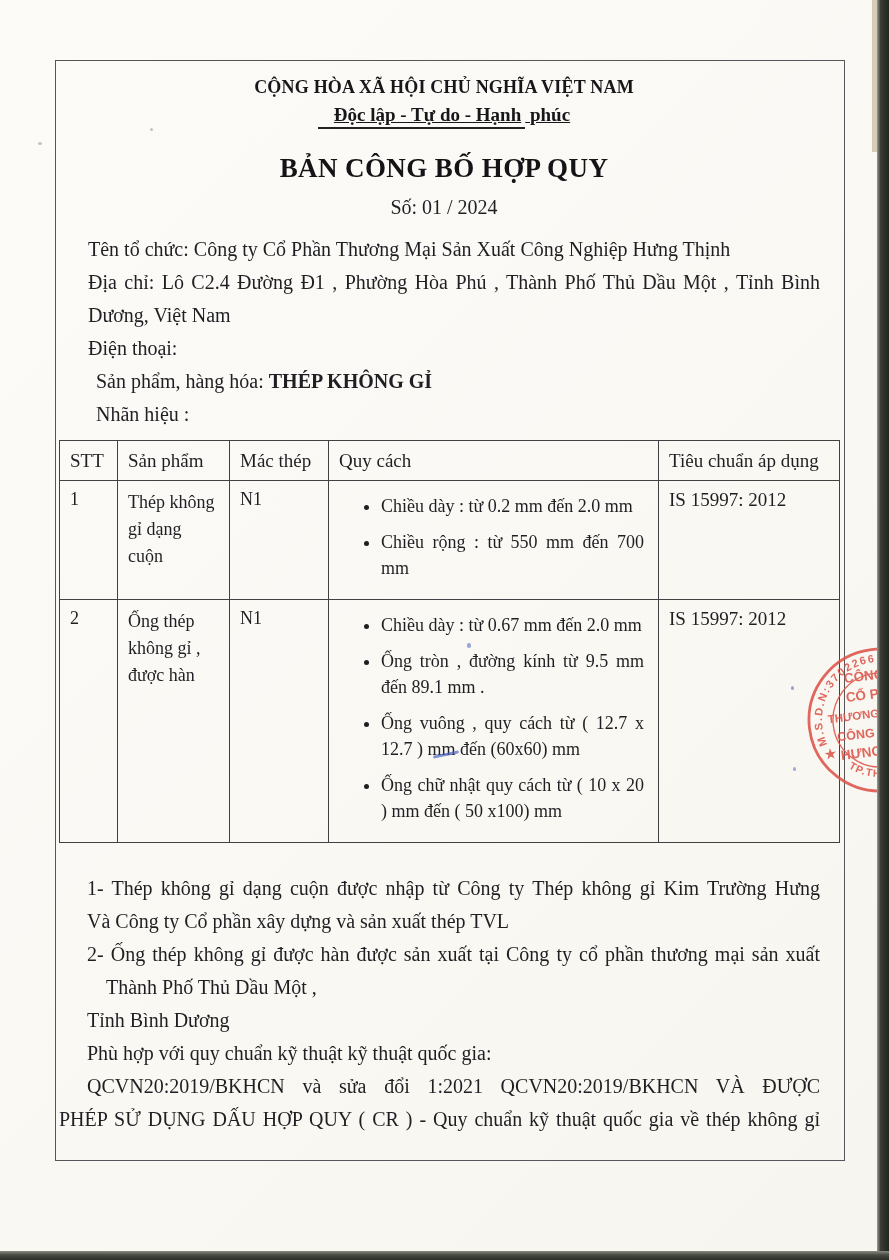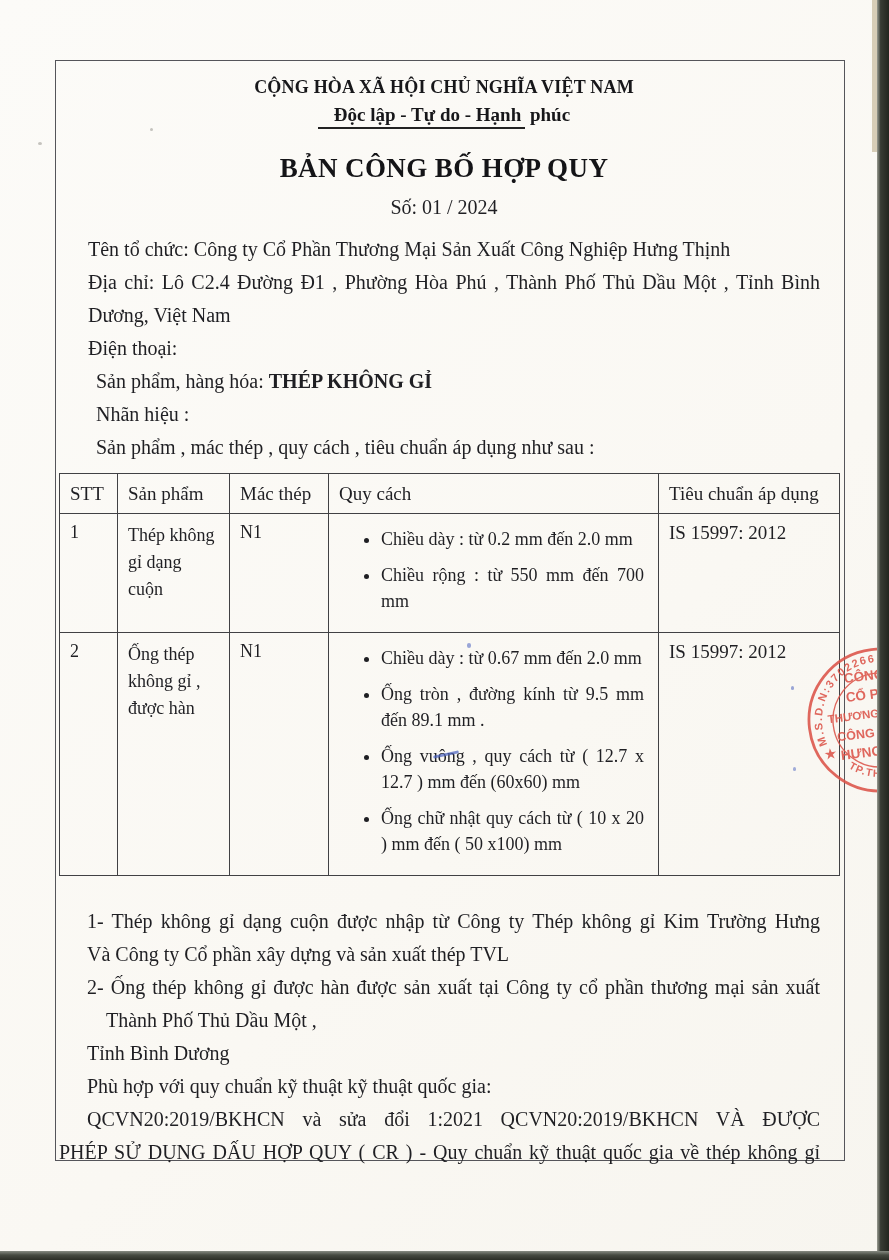--- a/index.html
+++ b/index.html
@@ -9,21 +9,21 @@
     font-family:"Liberation Serif","DejaVu Serif",serif;
     color:#1f1f23;
   }
   .paper{position:absolute;inset:0;background:linear-gradient(135deg,#fcfbf8 0%,#faf8f3 60%,#f7f5ef 100%);}
   .border-box{
     position:absolute;left:55px;top:60px;width:790px;height:1101px;
     border:1.6px solid #55555a;background:transparent;box-sizing:border-box;
     padding:14px 12px 0 0;
   }
   .nat-header{margin-top:2px;text-align:center;font-weight:bold;font-size:18px;letter-spacing:.2px;color:#17171a;}
-  .motto{margin-top:6px;text-align:center;font-weight:bold;font-size:19px;color:#17171a;}
+  .motto{margin-top:6px;text-align:center;font-weight:bold;font-size:19px;color:#17171a;text-decoration:underline;}
   .motto-u{border-bottom:2.2px solid #222;padding:0 4px 2px 16px;}
   .doc-title{margin-top:27px;text-align:center;font-weight:bold;font-size:27px;letter-spacing:.4px;color:#141417;}
   .doc-no{margin-top:12px;text-align:center;font-size:20px;}
   .info{margin:14px 12px 0 32px;font-size:20px;line-height:33px;}
   .info p{margin:0;text-align:justify;}
   .info .pad8{padding-left:8px;font-family:Liberation Serif, serif;}
   .b{font-weight:bold;}
   table.spec{
     border-collapse:collapse;table-layout:fixed;
     margin:9px 0 0 3px;width:780px;
@@ -80,21 +80,20 @@
     <div class="doc-title">BẢN CÔNG BỐ HỢP QUY</div>
 
     <div class="doc-no">Số: 01 / 2024</div>
 
     <div class="info">
       <p>Tên tổ chức: Công ty Cổ Phần Thương Mại Sản Xuất Công Nghiệp Hưng Thịnh</p>
       <p>Địa chỉ: Lô C2.4 Đường Đ1 , Phường Hòa Phú , Thành Phố Thủ Dầu Một , Tỉnh Bình Dương, Việt Nam</p>
       <p>Điện thoại:</p>
       <p class="pad8"><span>Sản phẩm, hàng hóa:</span> <span class="b">THÉP KHÔNG GỈ</span></p>
       <p class="pad8">Nhãn hiệu :</p>
-      <p class="pad8">Sản phẩm , mác thép , quy cách , tiêu chuẩn áp dụng như sau :</p>
     </div>
 
     <table class="spec">
       <colgroup>
           <col class="c1">
           <col class="c2">
           <col class="c3">
           <col class="c4">
           <col class="c5">
         </colgroup>

